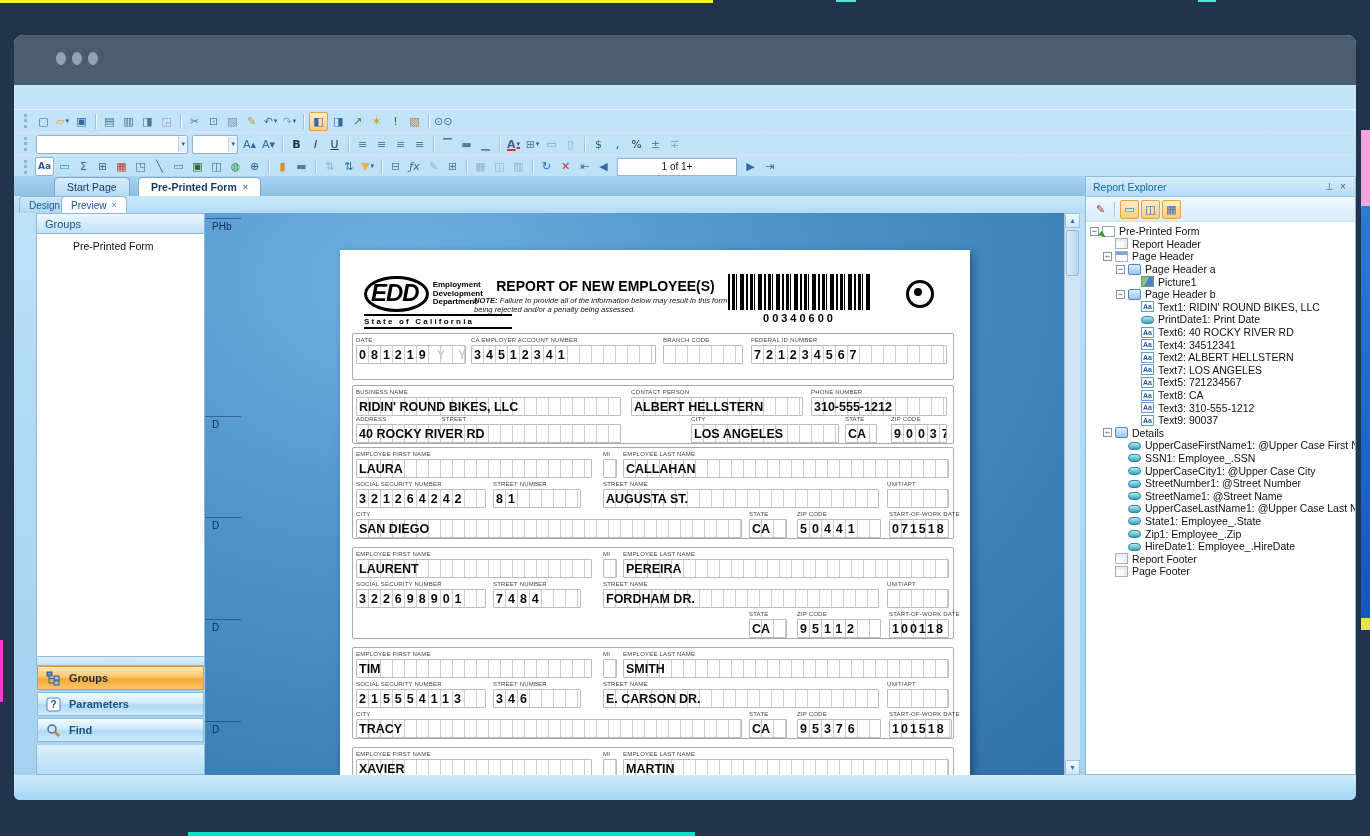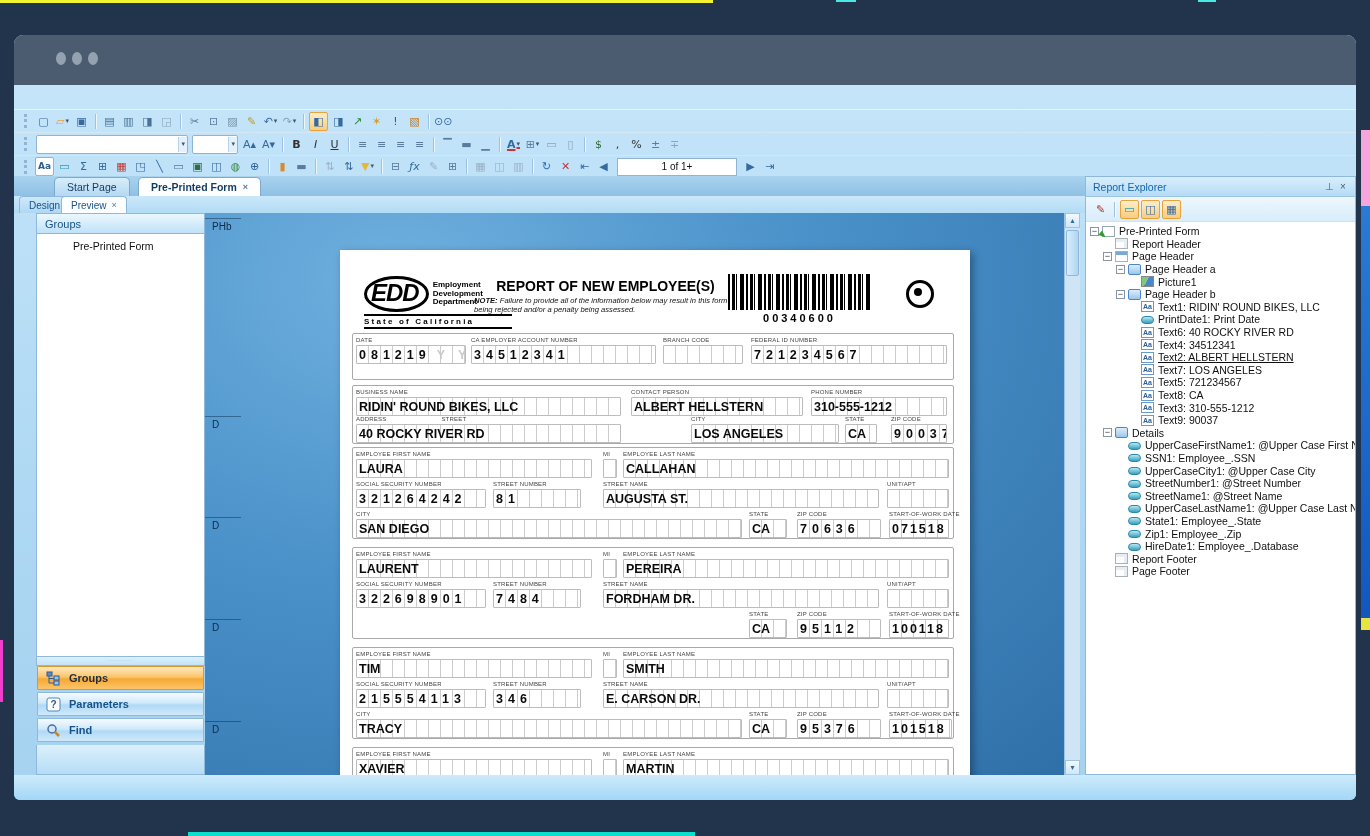--- a/index.html
+++ b/index.html
@@ -426,21 +426,21 @@
             </div>
           <div class="fld" style="left:396px;top:63px;width:38px;">
               <span class="lab">STATE</span>
               <span class="comb">
                 <b class="val">CA</b>
               </span>
             </div>
           <div class="fld" style="left:444px;top:63px;width:84px;">
               <span class="lab">ZIP CODE</span>
               <span class="comb">
-                <b class="val d5">70636</b>
+                <b class="val d5">50441</b>
               </span>
             </div>
           <div class="fld" style="left:536px;top:63px;width:60px;">
               <span class="lab">START-OF-WORK DATE</span>
               <span class="comb">
                 <b class="val d2">071518</b>
               </span>
             </div>
         </div>
 
@@ -687,21 +687,21 @@
           <div class="tn" style="padding-left: 43px;">
             <span class="tbx hid">−</span>
             <span class="tic ic-txt"></span>
             <span class="tlb">Text6: 40 ROCKY RIVER RD</span>
           </div>
           <div class="tn" style="padding-left: 43px;">
             <span class="tbx hid">−</span>
             <span class="tic ic-txt"></span>
             <span class="tlb">Text4: 34512341</span>
           </div>
-          <div class="tn" style="padding-left: 43px; text-decoration: underline;">
+          <div class="tn" style="padding-left: 43px;">
             <span class="tbx hid">−</span>
             <span class="tic ic-txt"></span>
             <span class="tlb">Text2: ALBERT HELLSTERN</span>
           </div>
           <div class="tn" style="padding-left: 43px;">
             <span class="tbx hid">−</span>
             <span class="tic ic-txt"></span>
             <span class="tlb">Text7: LOS ANGELES</span>
           </div>
           <div class="tn" style="padding-left: 43px;">
@@ -765,21 +765,21 @@
             <span class="tlb">State1: Employee_.State</span>
           </div>
           <div class="tn" style="padding-left: 30px;">
             <span class="tbx hid">−</span>
             <span class="tic ic-fld"></span>
             <span class="tlb">Zip1: Employee_.Zip</span>
           </div>
           <div class="tn" style="padding-left: 30px;">
             <span class="tbx hid">−</span>
             <span class="tic ic-fld"></span>
-            <span class="tlb">HireDate1: Employee_.Database</span>
+            <span class="tlb">HireDate1: Employee_.HireDate</span>
           </div>
           <div class="tn" style="padding-left: 17px;">
             <span class="tbx hid">−</span>
             <span class="tic ic-pg"></span>
             <span class="tlb">Report Footer</span>
           </div>
           <div class="tn" style="padding-left: 17px;">
             <span class="tbx hid">−</span>
             <span class="tic ic-pg"></span>
             <span class="tlb">Page Footer</span>

